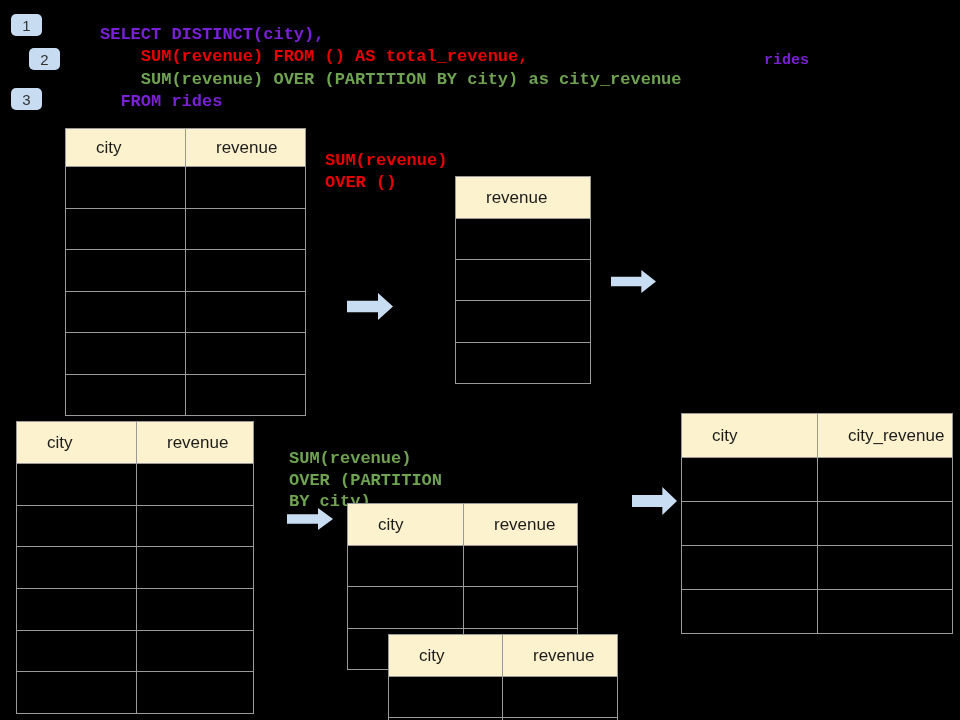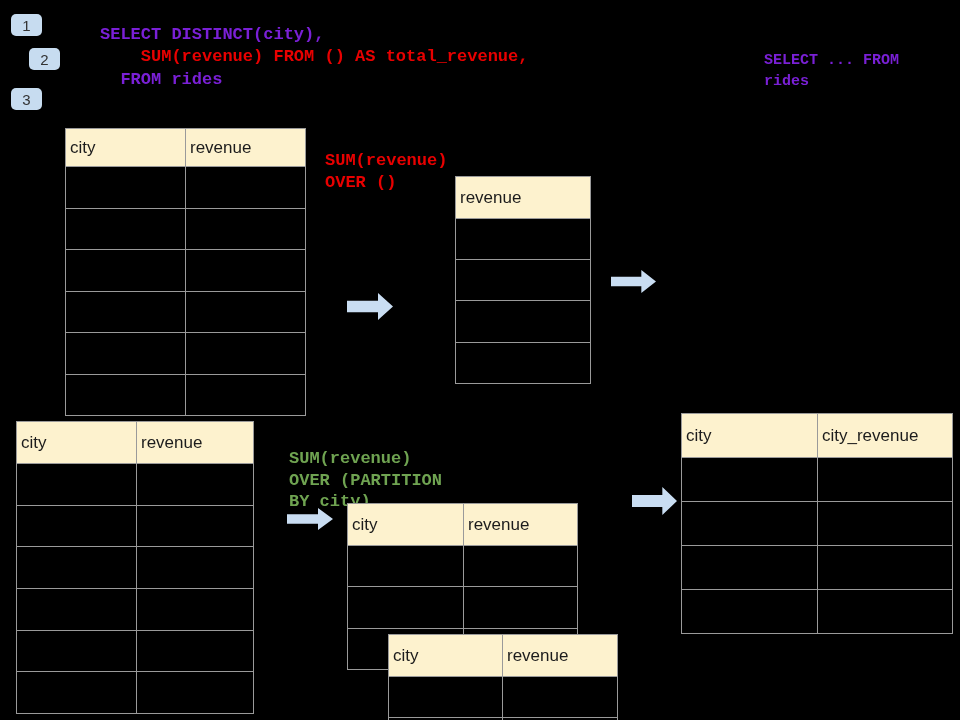--- a/index.html
+++ b/index.html
@@ -31,21 +31,21 @@
     border-top:1px solid var(--table-border);
     border-left:1px solid var(--table-border);
   }
   .tbl .th, .tbl .td{
     border-right:1px solid var(--table-border);
     border-bottom:1px solid var(--table-border);
     box-sizing:border-box;
   }
   .tbl .th{
     background:var(--table-header-bg);color:var(--header-text);
-    font-size:17px;display:flex;align-items:center;padding-left:4px;
+    font-size:17px;display:flex;align-items:center;padding-left:30px;
   }
   .tA{left:65px;top:128px;grid-template-columns:120px 120px;grid-template-rows:38px repeat(6,41.5px);}
   .tB{left:455px;top:176px;grid-template-columns:135px;grid-template-rows:42px repeat(4,41.2px);}
   .tC{left:16px;top:421px;grid-template-columns:120px 117px;grid-template-rows:42px repeat(6,41.65px);}
   .tD{left:347px;top:503px;grid-template-columns:116px 114px;grid-template-rows:42px repeat(3,41.3px);z-index:1;}
   .tE{left:681px;top:413px;grid-template-columns:136px 135px;grid-template-rows:44px repeat(4,44px);}
   .tF{left:388px;top:634px;grid-template-columns:114px 115px;grid-template-rows:42px repeat(2,41px);z-index:2;}
   
   .arrow{position:absolute;}
   .arrow svg{display:block;width:100%;height:100%;}
@@ -55,23 +55,23 @@
   .a3{left:287px;top:508px;width:46px;height:22px;}
   .a4{left:632px;top:487px;width:45px;height:28px;}
 </style>
 </head>
 <body style="--background: #000000; --sql-purple: #7A20D6; --sql-red: #E80000; --sql-green: #6FA351; --table-header-bg: #FDF2CE; --table-border: #9A9A9A; --arrow-blue: #C9DDF2; --badge-bg: #C7DCF0; --header-text: #1C1C1C;">
 
 <div class="badge b1">1</div>
 <div class="badge b2">2</div>
 <div class="badge b3">3</div>
 
-<pre class="code main-code"><div class="ln c-purple">SELECT DISTINCT(city),</div><div class="ln c-red">    SUM(revenue) FROM () AS total_revenue,</div><div class="ln c-purple">  FROM rides</div></pre>
+<pre class="code main-code"><div class="ln c-purple">SELECT DISTINCT(city),</div><div class="ln c-red">    SUM(revenue) FROM () AS total_revenue,</div><div class="ln c-green">    SUM(revenue) OVER (PARTITION BY city) as city_revenue</div><div class="ln c-purple">  FROM rides</div></pre>
 
-<pre class="code side-note"><div class="ln">SELECT ... FROM</div><div class="ln">rides</div></pre>
+<pre class="code side-note"><div class="ln">rides</div></pre>
 
 <pre class="code note-total"><div class="ln">SUM(revenue)</div><div class="ln">OVER ()</div></pre>
 
 <pre class="code note-partition"><div class="ln">SUM(revenue)</div><div class="ln">OVER (PARTITION</div><div class="ln">BY city)</div></pre>
 
 <div class="tbl tA">
   <div class="th">city</div>
   <div class="th">revenue</div>
 <div class="td"></div>
     <div class="td"></div>

